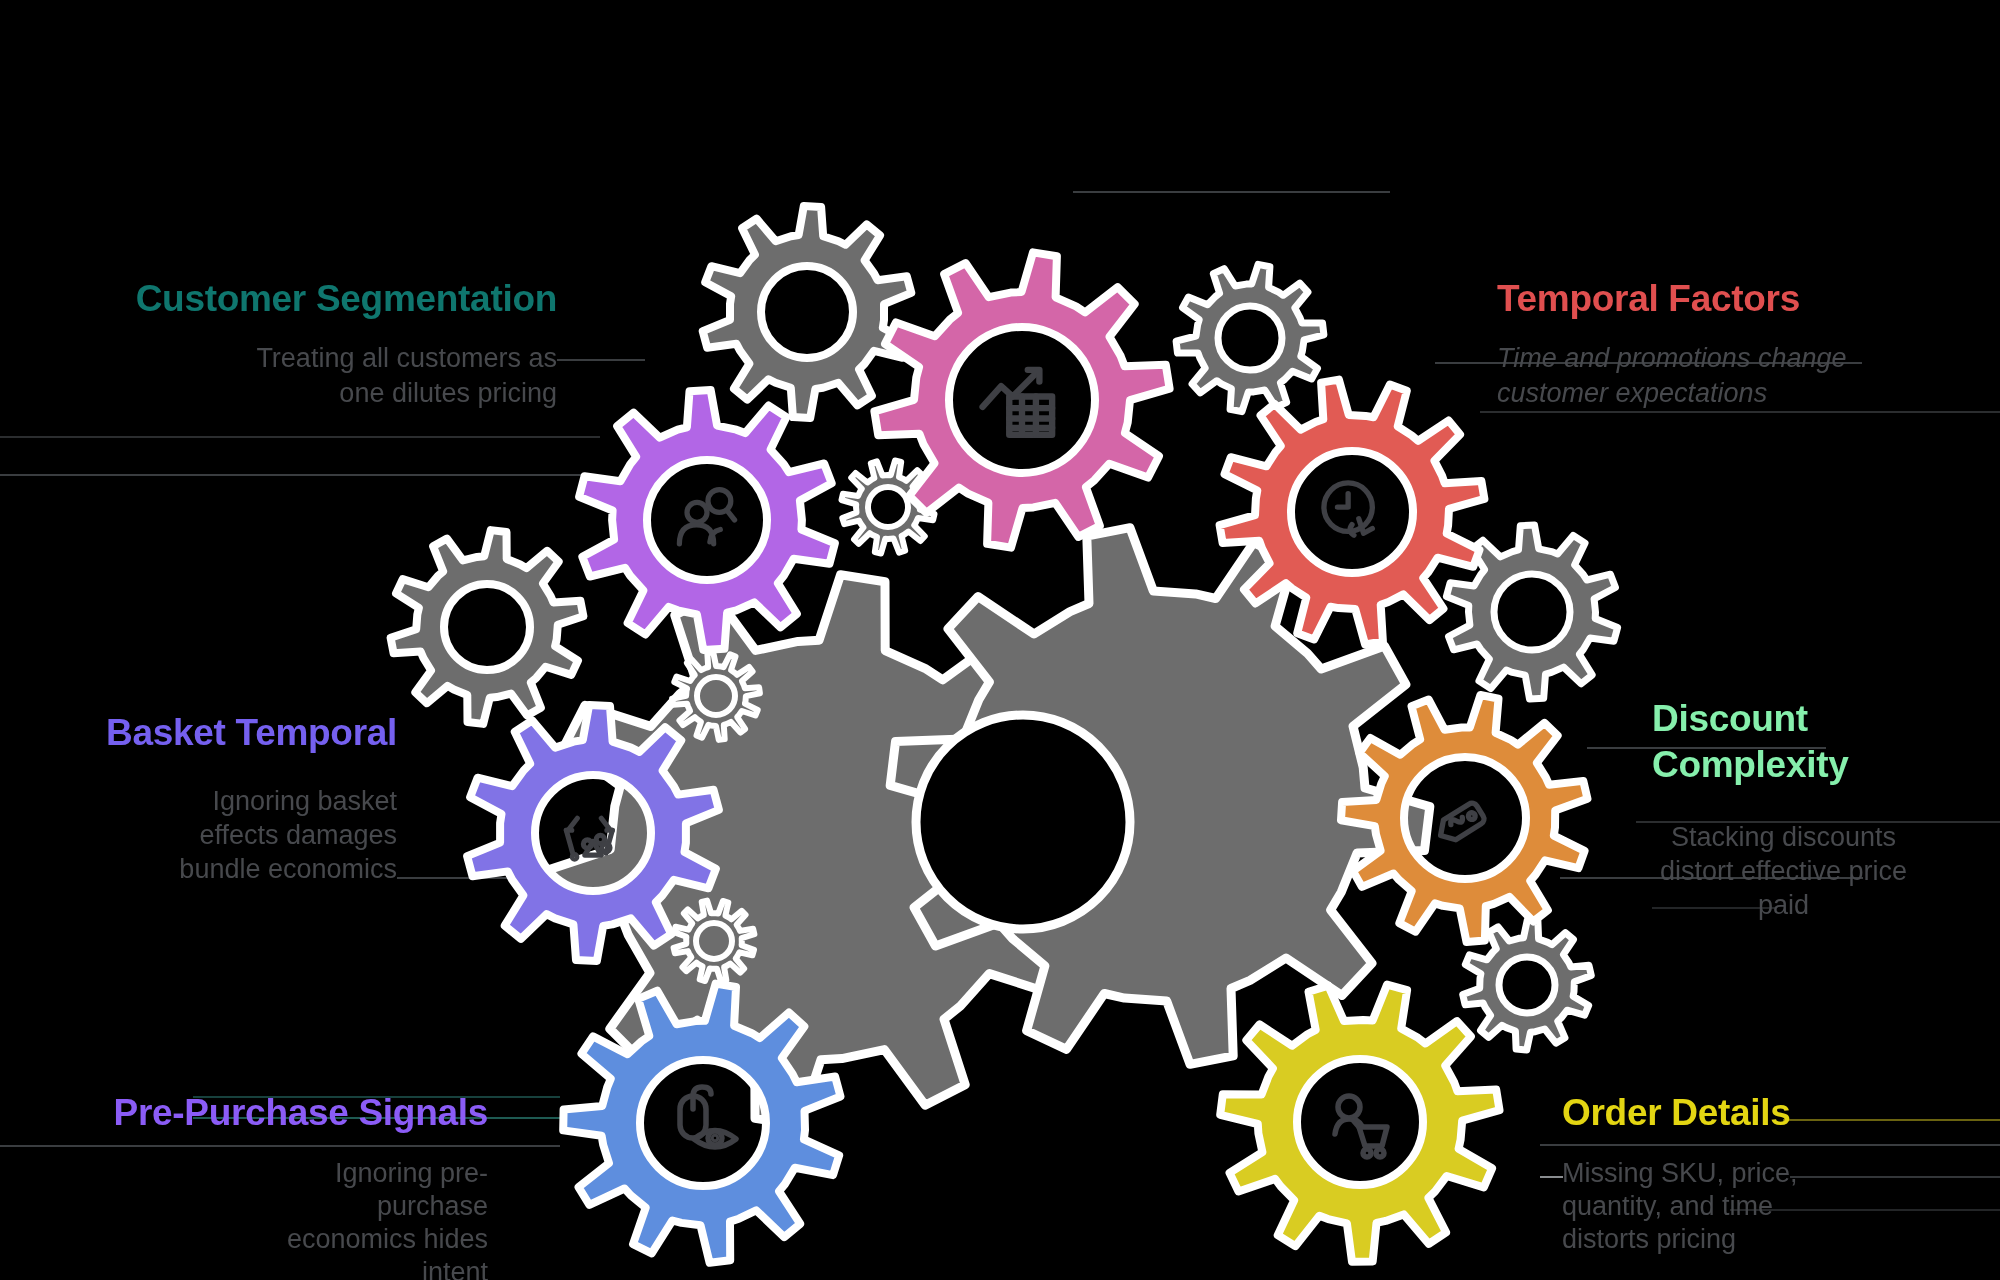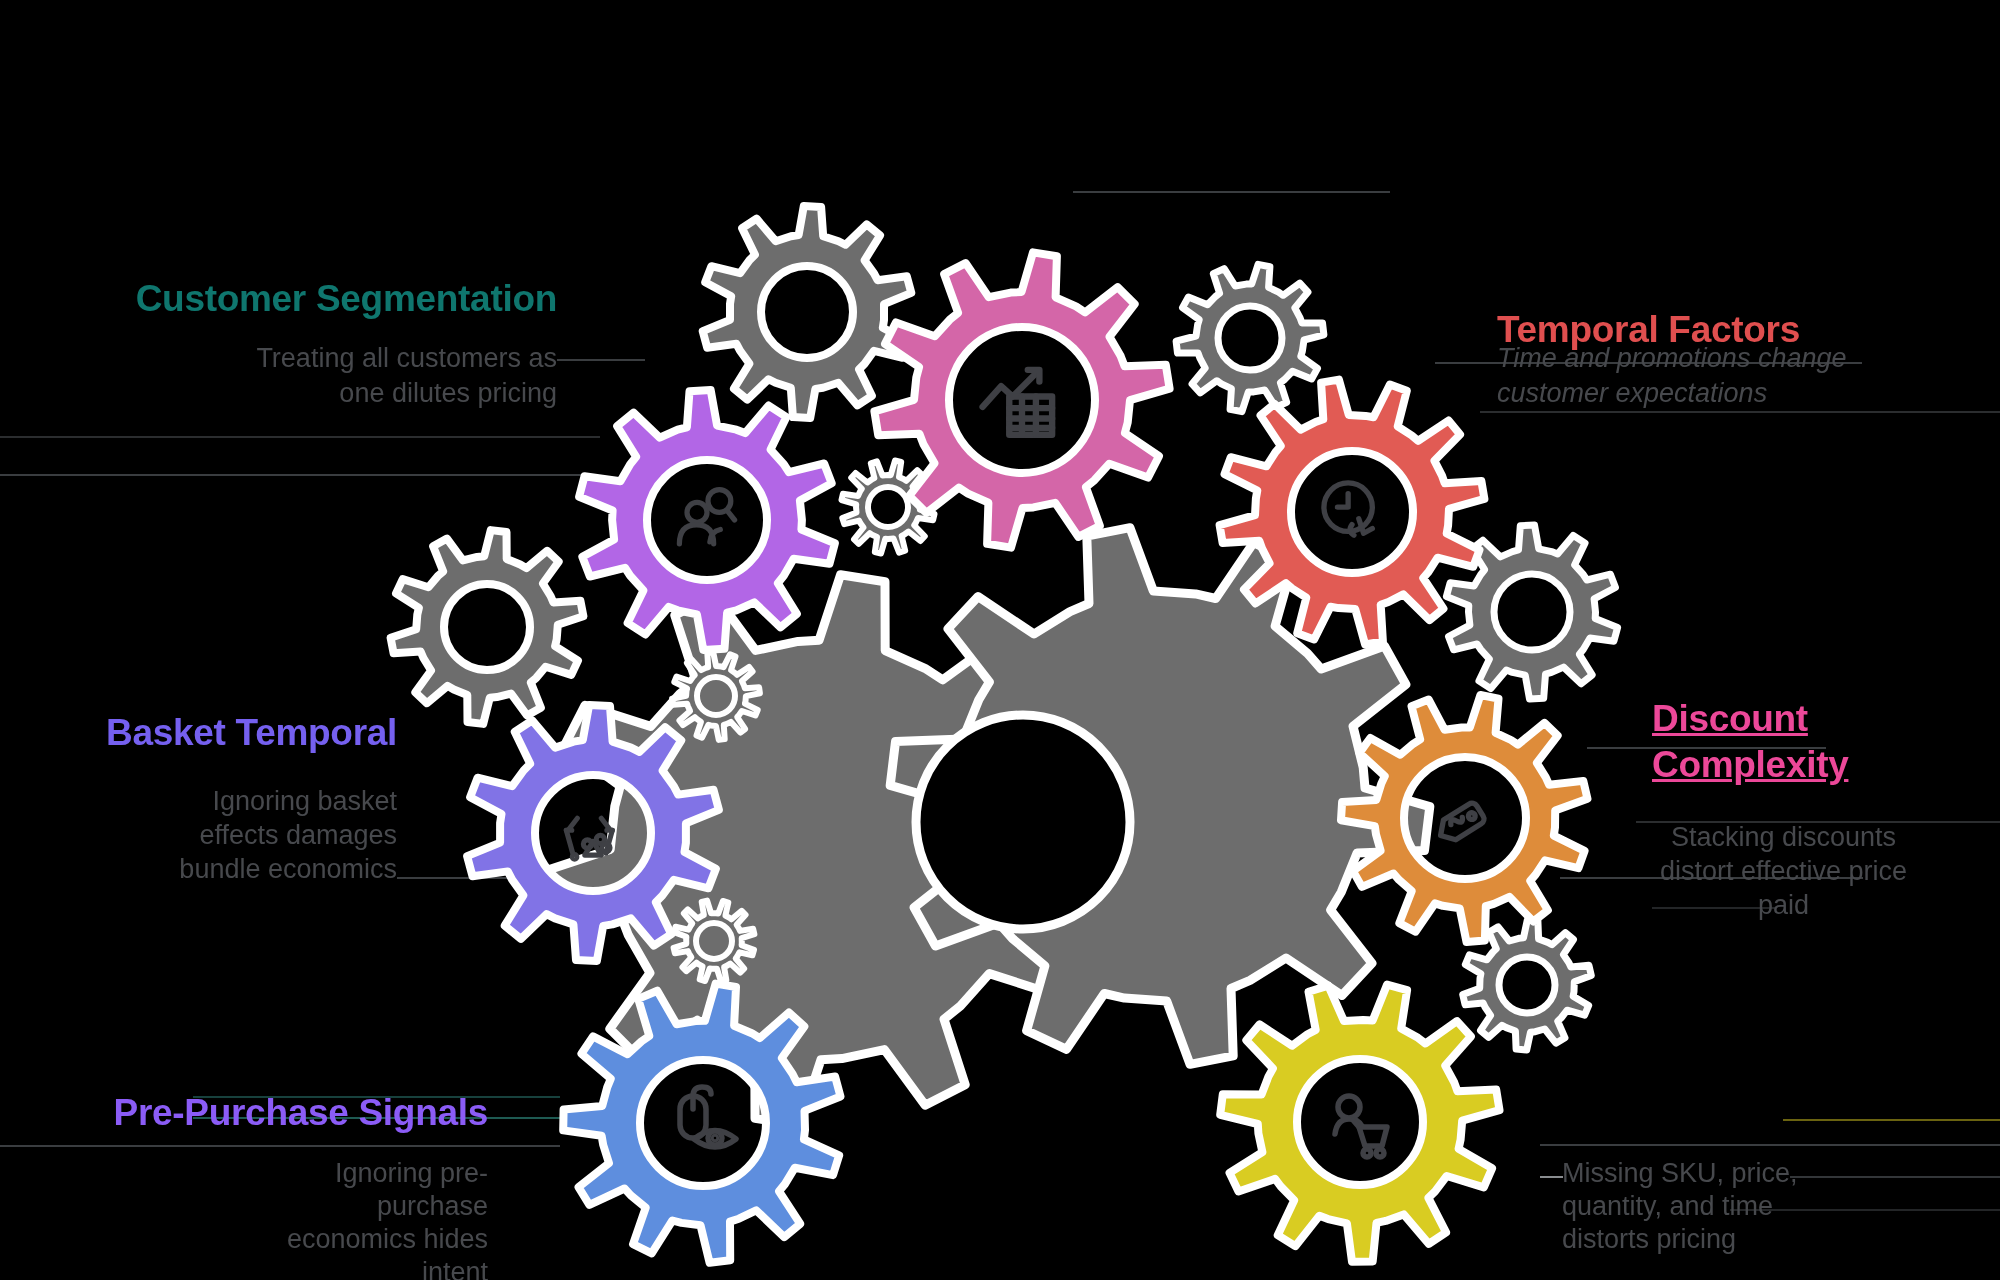--- a/index.html
+++ b/index.html
@@ -7,21 +7,21 @@
     position:relative;width:2000px;height:1280px;background:#000;
     overflow:hidden;font-family:"Liberation Sans",sans-serif;
     --desc-color:#47494d;
   }
   .title{position:absolute;font-weight:700;font-size:37px;letter-spacing:-0.3px;line-height:42px;}
   .desc{position:absolute;font-size:27px;line-height:34px;color:var(--desc-color);font-weight:400;}
   #title-0{left:820px;top:38px;width:430px;text-align:center;}
   #desc-0{left:890px;top:95px;width:270px;text-align:center;line-height:36px;}
   #title-1{left:97px;top:278px;width:460px;text-align:right;}
   #desc-1{left:227px;top:341px;width:330px;text-align:right;line-height:35px;}
-  #title-2{left:1497px;top:278px;width:470px;text-align:left;margin-top:31px;}
+  #title-2{left:1497px;top:278px;width:470px;text-align:left;}
   #desc-2{left:1497px;top:341px;width:380px;text-align:left;line-height:35px;font-style:italic;}
   #title-3{left:87px;top:712px;width:310px;text-align:right;}
   #desc-3{left:157px;top:784px;width:240px;text-align:right;}
   #title-4{left:1652px;top:696px;width:245px;text-align:left;line-height:46px;}
   #desc-4{left:1656px;top:820px;width:255px;text-align:center;}
   #title-5{left:68px;top:1092px;width:420px;text-align:right;}
   #desc-5{left:243px;top:1157px;width:245px;text-align:right;line-height:33px;}
   #title-6{left:1562px;top:1092px;width:320px;text-align:left;}
   #desc-6{left:1562px;top:1157px;width:265px;text-align:left;line-height:33px;}
   #gear-canvas{position:absolute;left:0;top:0;}
@@ -127,20 +127,21 @@
 
   <div class="title" id="title-1" style="color: #0f766e;">Customer Segmentation</div>
   <div class="desc" id="desc-1">Treating all customers as one dilutes pricing</div>
 
   <div class="title" id="title-2" style="color: rgb(224, 79, 79);">Temporal Factors</div>
   <div class="desc" id="desc-2">Time and promotions change customer expectations</div>
 
   <div class="title" id="title-3" style="color: rgb(117, 96, 239);">Basket Temporal</div>
   <div class="desc" id="desc-3">Ignoring basket effects damages bundle economics</div>
 
-  <div class="title" id="title-4" style="color: #ec4899; text-decoration: underline;">Discount Complexity</div>
+  <div class="title" id="title-4" style="color: #86efac;">Discount Complexity</div>
   <div class="desc" id="desc-4">Stacking discounts distort effective price paid</div>
 
   <div class="title" id="title-5" style="color: #8b5cf6;">Pre-Purchase Signals</div>
   <div class="desc" id="desc-5">Ignoring pre-purchase economics hides intent</div>
 
+  <div class="title" id="title-6" style="color: rgb(227, 213, 18);">Order Details</div>
   <div class="desc" id="desc-6">Missing SKU, price, quantity, and time distorts pricing</div>
 </div>
 
 </body></html>

